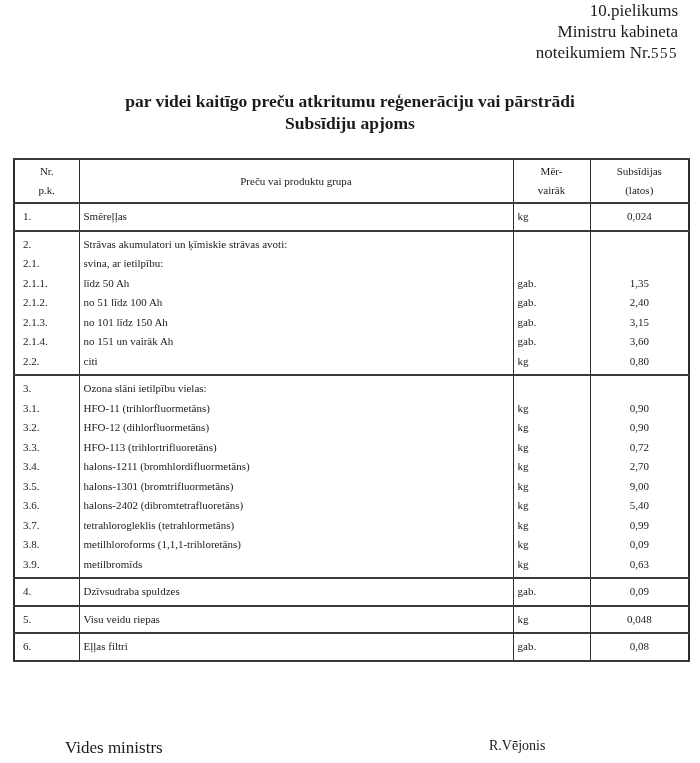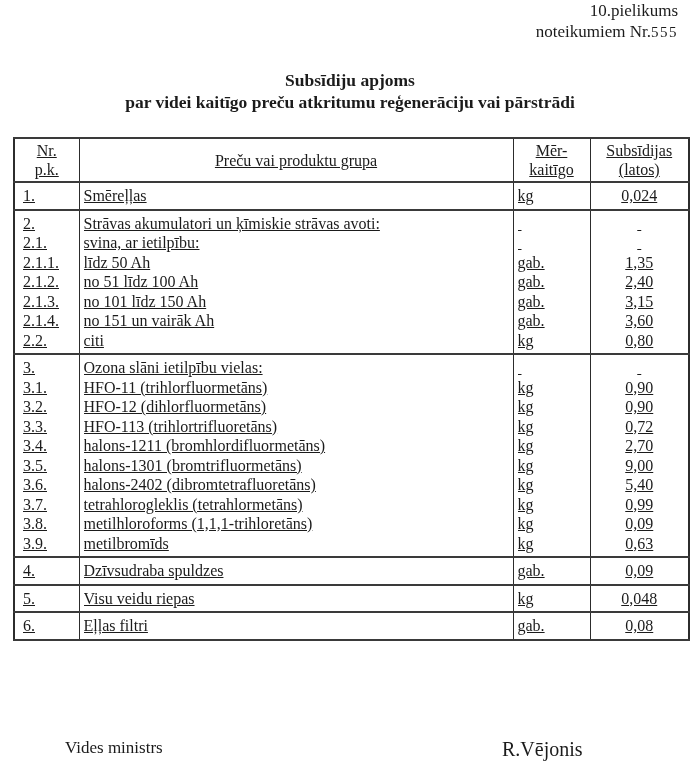--- a/index.html
+++ b/index.html
@@ -33,23 +33,22 @@
     font-weight: bold;
     font-size: 17.5px;
     line-height: 22px;
   }
   
   table.subsidy-table {
     border-collapse: collapse;
     table-layout: fixed;
     width: 675px;
     margin: 24px 0 0 13px;
-    font-size: 16px;
+    font-size: 11px;
     border: 2px solid #2c2c2c;
-    text-decoration: underline;
   }
   .subsidy-table th,
   .subsidy-table td {
     border-left: 1px solid #2c2c2c;
     border-right: 1px solid #2c2c2c;
     border-top: 2px solid #3a3a3a;
     border-bottom: 2px solid #3a3a3a;
     vertical-align: top;
     padding: 3px 4px;
     font-weight: normal;
@@ -73,52 +72,53 @@
   .subsidy-table td.col-value{ text-align: center; }
   
   .footer-left {
     position: absolute;
     left: 65px;
     top: 738px;
     font-size: 17px;
   }
   .footer-right {
     position: absolute;
-    left: 502px;
+    left: 489px;
     top: 738px;
-    font-size: 20px;
+    font-size: 14px;
   }
 </style>
 </head>
 <body>
 
 <div class="doc-ref">
   <div><span>10.pielikums</span></div>
+  <div><span>Ministru kabineta</span></div>
   <div><span>noteikumiem Nr.</span><span class="typed-num">555</span></div>
 </div>
 
 <div class="doc-title">
+  <div>par videi kaitīgo preču atkritumu reģenerāciju vai pārstrādi</div>
   <div>Subsīdiju apjoms</div>
-  <div>par videi kaitīgo preču atkritumu reģenerāciju vai pārstrādi</div>
 </div>
 
 <table class="subsidy-table">
   <colgroup>
     <col style="width:65px">
     <col style="width:434px">
     <col style="width:77px">
     <col style="width:99px">
   </colgroup>
   <thead>
     <tr>
       <th>Nr.
 p.k.</th>
       <th>Preču vai produktu grupa</th>
       <th>Mēr-
-kaitīgo</th>
+vairāk</th>
       <th>Subsīdijas
 (latos)</th>
     </tr>
   </thead>
   <tbody>
       <tr>
         <td class="col-nr">
           <div class="line">1.</div>
         </td>
         <td class="col-desc">

